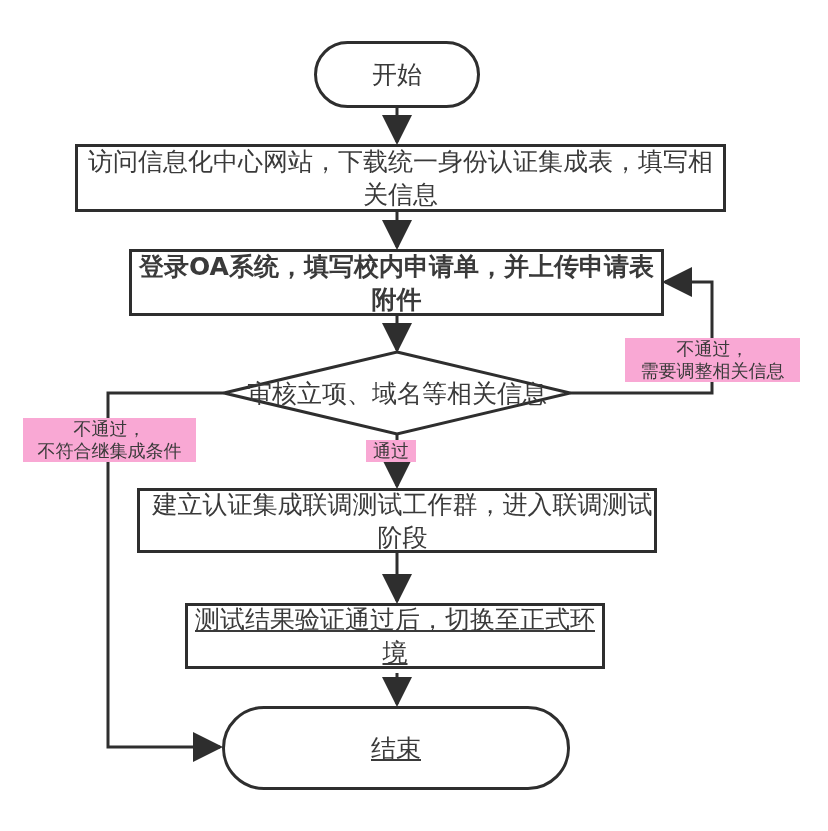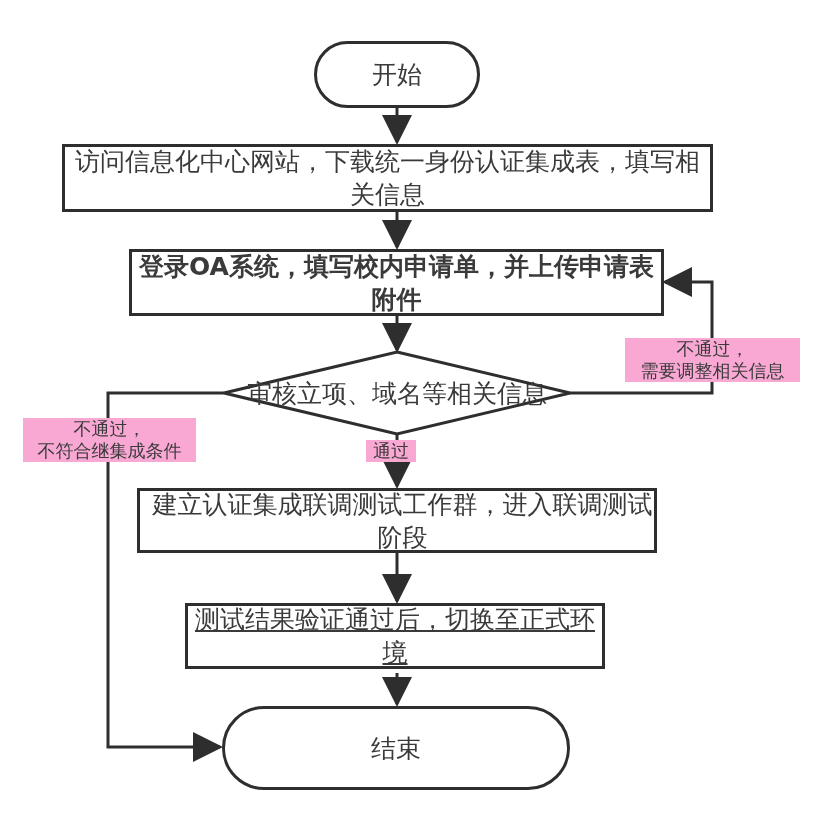--- a/index.html
+++ b/index.html
@@ -31,41 +31,41 @@
     <line x1="397" y1="673" x2="397" y2="704" marker-end="url(#ah)"></line>
     <polyline points="570,393 712,393 712,282 665,282" marker-end="url(#ah)"></polyline>
     <polyline points="224,393 108,393 108,747 220,747" marker-end="url(#ah)"></polyline>
   </g>
 </svg>
 
 <div class="node pill" style="left:314px;top:41px;width:166px;height:67px;">
   <span>开始</span>
 </div>
 
-<div class="node rect" style="left:62px;top:144px;width:651px;height:68px;align-items:center;">
+<div class="node rect" style="left:75px;top:144px;width:651px;height:68px;align-items:center;">
   <span>访问信息化中心网站，下载统一身份认证集成表，填写相关信息</span>
 </div>
 
 <div class="node rect" style="left:129px;top:249px;width:535px;height:67px;font-weight:bold;">
   <span>登录OA系统，填写校内申请单，并上传申请表附件</span>
 </div>
 
 <div class="node" style="left:224px;top:352px;width:346px;height:82px;">
   <span>审核立项、域名等相关信息</span>
 </div>
 
 <div class="node rect" style="left:137px;top:488px;width:520px;height:65px;padding-left:11px;">
   <span>建立认证集成联调测试工作群，进入联调测试阶段</span>
 </div>
 
 <div class="node rect" style="left:185px;top:603px;width:420px;height:66px;text-decoration:underline;">
   <span>测试结果验证通过后，切换至正式环境</span>
 </div>
 
-<div class="node pill" style="left:222px;top:706px;width:348px;height:84px;border-radius:42px;">
+<div class="node pill" style="left:222px;top:706px;width:348px;height:84px;border-radius:42px;text-decoration:underline;">
   <span>结束</span>
 </div>
 
 <div class="label" style="left:366px;top:440px;width:50px;">
   <span>通过</span>
 </div>
 
 <div class="label" style="left:625px;top:338px;width:175px;">
   <div>不通过，</div>
   <div>需要调整相关信息</div>

